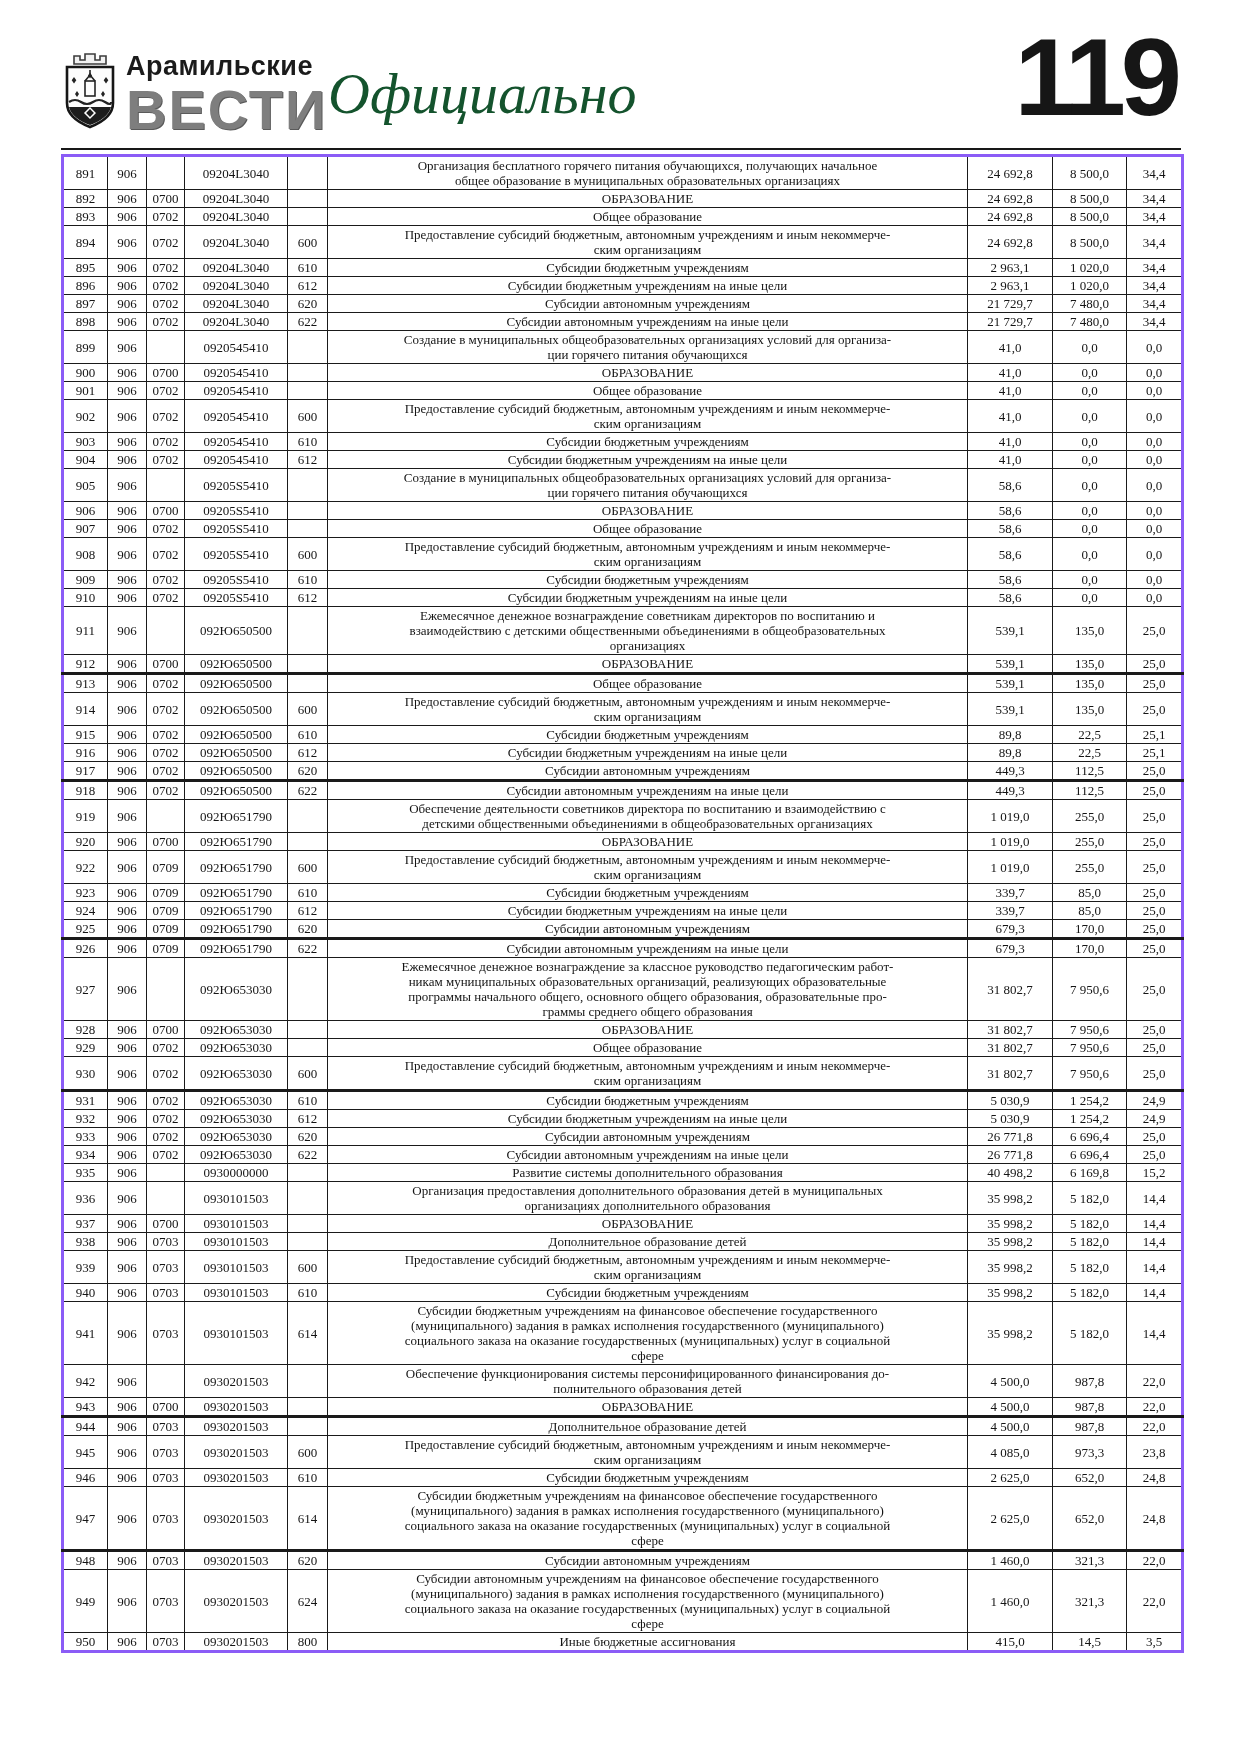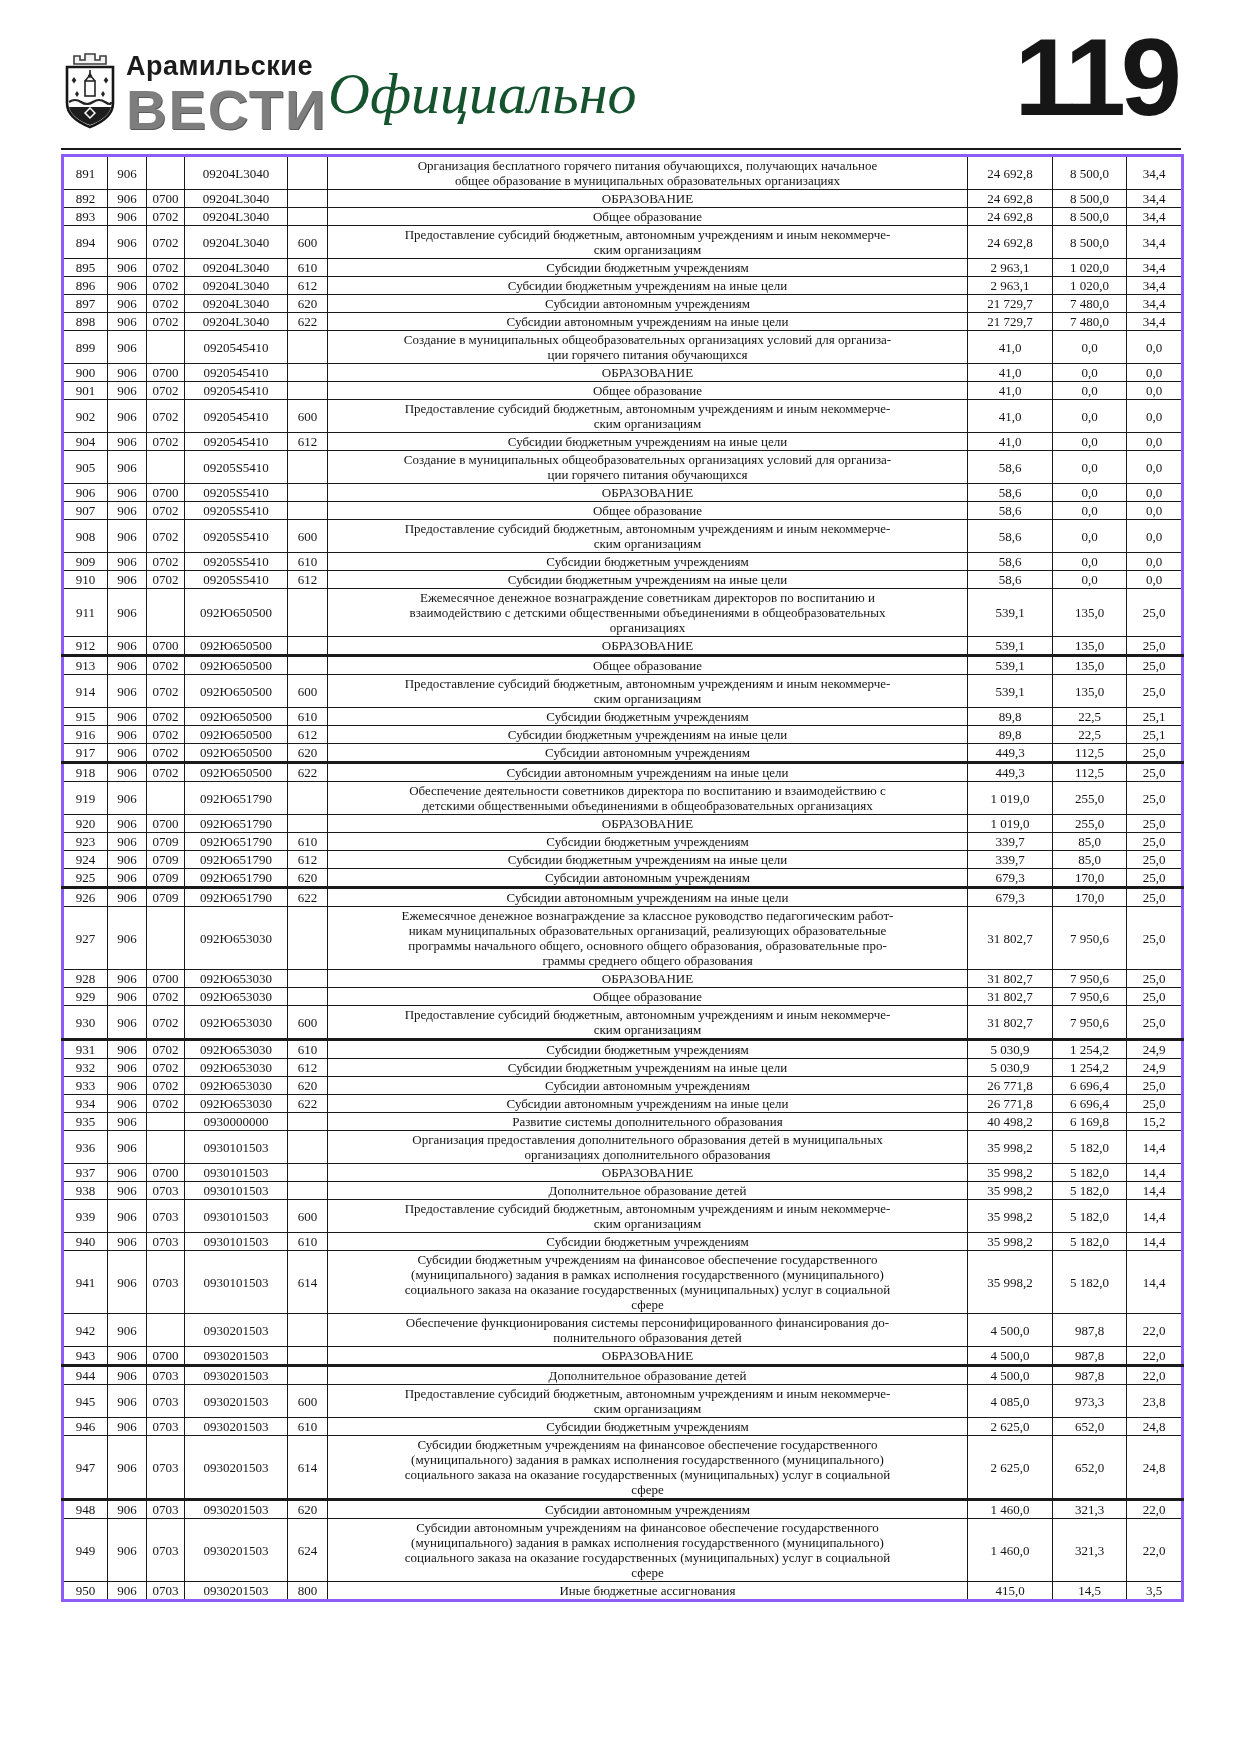--- a/index.html
+++ b/index.html
@@ -241,20 +241,31 @@
         <td class="c3">0702</td>
         <td class="c4">0920545410</td>
         <td class="c5">600</td>
         <td class="c6">Предоставление субсидий бюджетным, автономным учреждениям и иным некоммерче-
 ским организациям</td>
         <td class="c7">41,0</td>
         <td class="c8">0,0</td>
         <td class="c9">0,0</td>
       </tr>
       <tr>
+        <td class="c1">903</td>
+        <td class="c2">906</td>
+        <td class="c3">0702</td>
+        <td class="c4">0920545410</td>
+        <td class="c5">610</td>
+        <td class="c6">Субсидии бюджетным учреждениям</td>
+        <td class="c7">41,0</td>
+        <td class="c8">0,0</td>
+        <td class="c9">0,0</td>
+      </tr>
+      <tr>
         <td class="c1">904</td>
         <td class="c2">906</td>
         <td class="c3">0702</td>
         <td class="c4">0920545410</td>
         <td class="c5">612</td>
         <td class="c6">Субсидии бюджетным учреждениям на иные цели</td>
         <td class="c7">41,0</td>
         <td class="c8">0,0</td>
         <td class="c9">0,0</td>
       </tr>
@@ -429,20 +440,32 @@
         <td class="c8">255,0</td>
         <td class="c9">25,0</td>
       </tr>
       <tr>
         <td class="c1">920</td>
         <td class="c2">906</td>
         <td class="c3">0700</td>
         <td class="c4">092Ю651790</td>
         <td class="c5"></td>
         <td class="c6">ОБРАЗОВАНИЕ</td>
+        <td class="c7">1 019,0</td>
+        <td class="c8">255,0</td>
+        <td class="c9">25,0</td>
+      </tr>
+      <tr>
+        <td class="c1">922</td>
+        <td class="c2">906</td>
+        <td class="c3">0709</td>
+        <td class="c4">092Ю651790</td>
+        <td class="c5">600</td>
+        <td class="c6">Предоставление субсидий бюджетным, автономным учреждениям и иным некоммерче-
+ским организациям</td>
         <td class="c7">1 019,0</td>
         <td class="c8">255,0</td>
         <td class="c9">25,0</td>
       </tr>
       <tr>
         <td class="c1">923</td>
         <td class="c2">906</td>
         <td class="c3">0709</td>
         <td class="c4">092Ю651790</td>
         <td class="c5">610</td>

